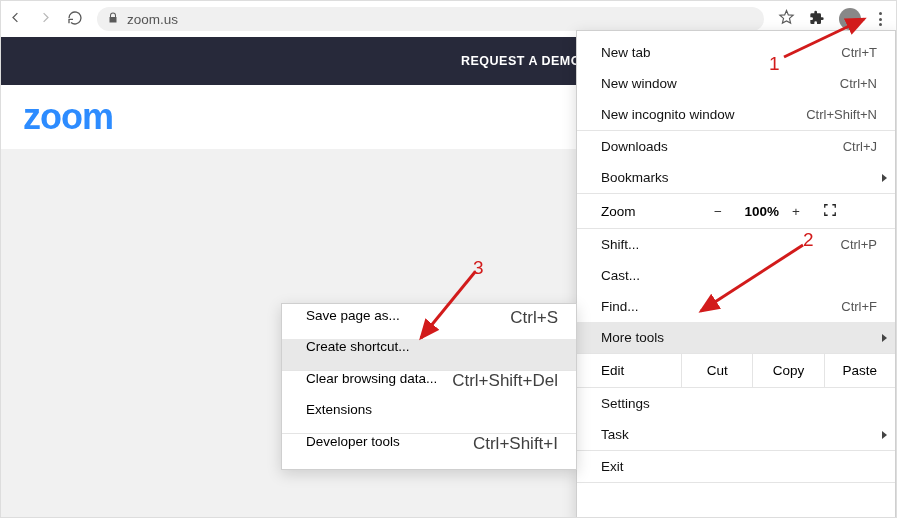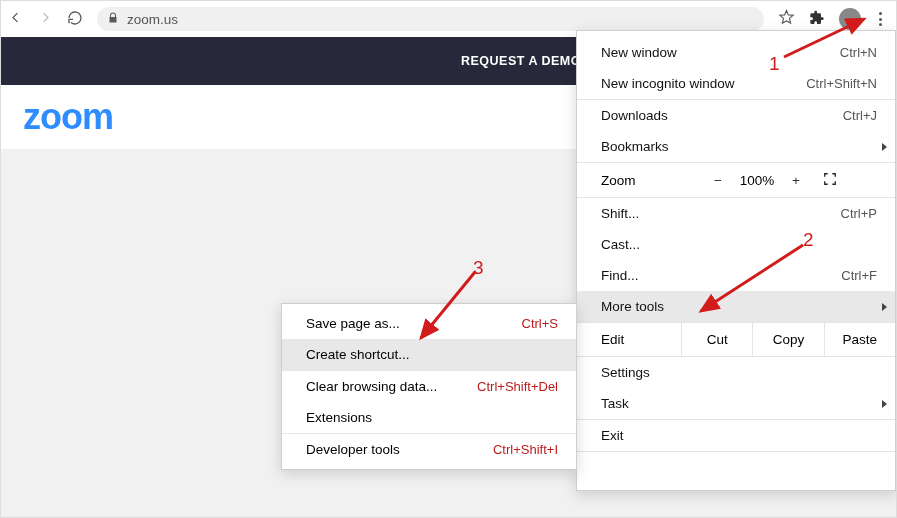--- a/index.html
+++ b/index.html
@@ -95,21 +95,21 @@
     position: absolute; right: 8px;
   }
   .row { position: relative; }
 
   .zoom-row {
     display: flex; align-items: center; height: 34px;
     padding: 0 8px 0 24px;
   }
   .zoom-row .label { width: 100px; }
   .zm-btn { width: 34px; text-align: center; color: #333; cursor: pointer; }
-  .zm-val { width: 44px; text-align: center; }
+  .zm-val { width: 44px; text-align: right; font-weight: bold; }
   .fs-icon { width: 34px; text-align: center; cursor: pointer; }
 
   .edit-row {
     display: flex; height: 34px; align-items: stretch;
   }
   .edit-row > div { display: flex; align-items: center; border-top: 1px solid #e4e4e4; }
   .edit-row .lbl { width: 104px; padding-left: 24px; }
   .edit-row .btn { flex: 1; justify-content: center; border-left: 1px solid #e4e4e4; cursor: pointer; }
 
   .managed-row {
@@ -123,26 +123,26 @@
     top: 302px;
     left: 280px;
     width: 296px;
     background: #fff;
     border: 1px solid #cfcfcf;
     box-shadow: 0 4px 14px rgba(0,0,0,.15);
     z-index: 60;
     padding: 4px 0;
   }
   .srow {
-    display: flex; align-items: center; height: 31px;
+    display: flex; height: 31px;
     padding: 0 18px 0 24px; cursor: default;
   }
   .srow.hover { background: #e8e8e8; }
   .srow .label { flex: 1; }
-  .srow .sc { color: #b91c1c; font-size: 13px; }
+  .srow .sc { color: #404040; font-size: 17px; }
 
   
   .arrow-svg { position: absolute; pointer-events: none; z-index: 100; }
   .num-label { position: absolute; color: #d21b1b; font-size: 19px; font-weight: 500; z-index: 101; }
 </style>
 </head>
 <body>
 
 <div class="toolbar">
   <div class="nav-icon">
@@ -193,20 +193,24 @@
   <span>REQUEST A DEMO</span>
 </div>
 <div class="white-bar">
   <span class="logo">zoom</span>
   <span class="join">JOIN A MEE</span>
 </div>
 
 <div class="menu">
   <div style="height:6px"></div>
   <div class="row">
+    <span class="label">New tab</span>
+    <span class="sc">Ctrl+T</span>
+  </div>
+  <div class="row">
     <span class="label">New window</span>
     <span class="sc">Ctrl+N</span>
   </div>
   <div class="row">
     <span class="label">New incognito window</span>
     <span class="sc">Ctrl+Shift+N</span>
   </div>
   <div class="sep"></div>
   <div class="row">
     <span class="label">Downloads</span>

